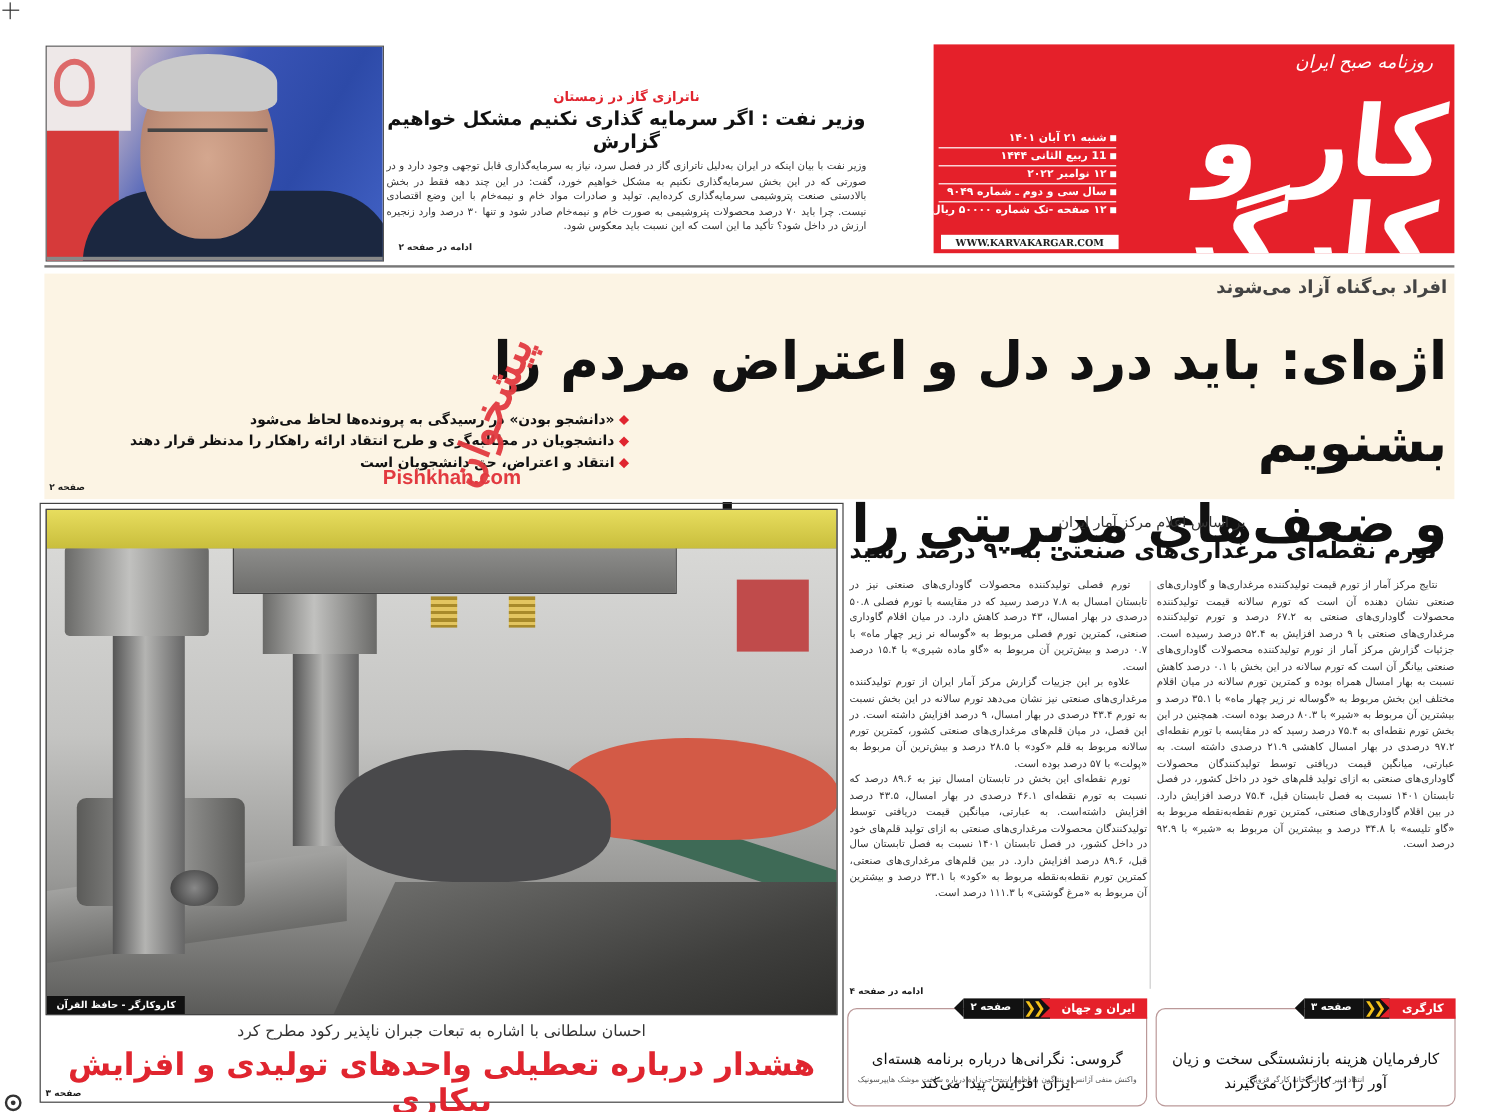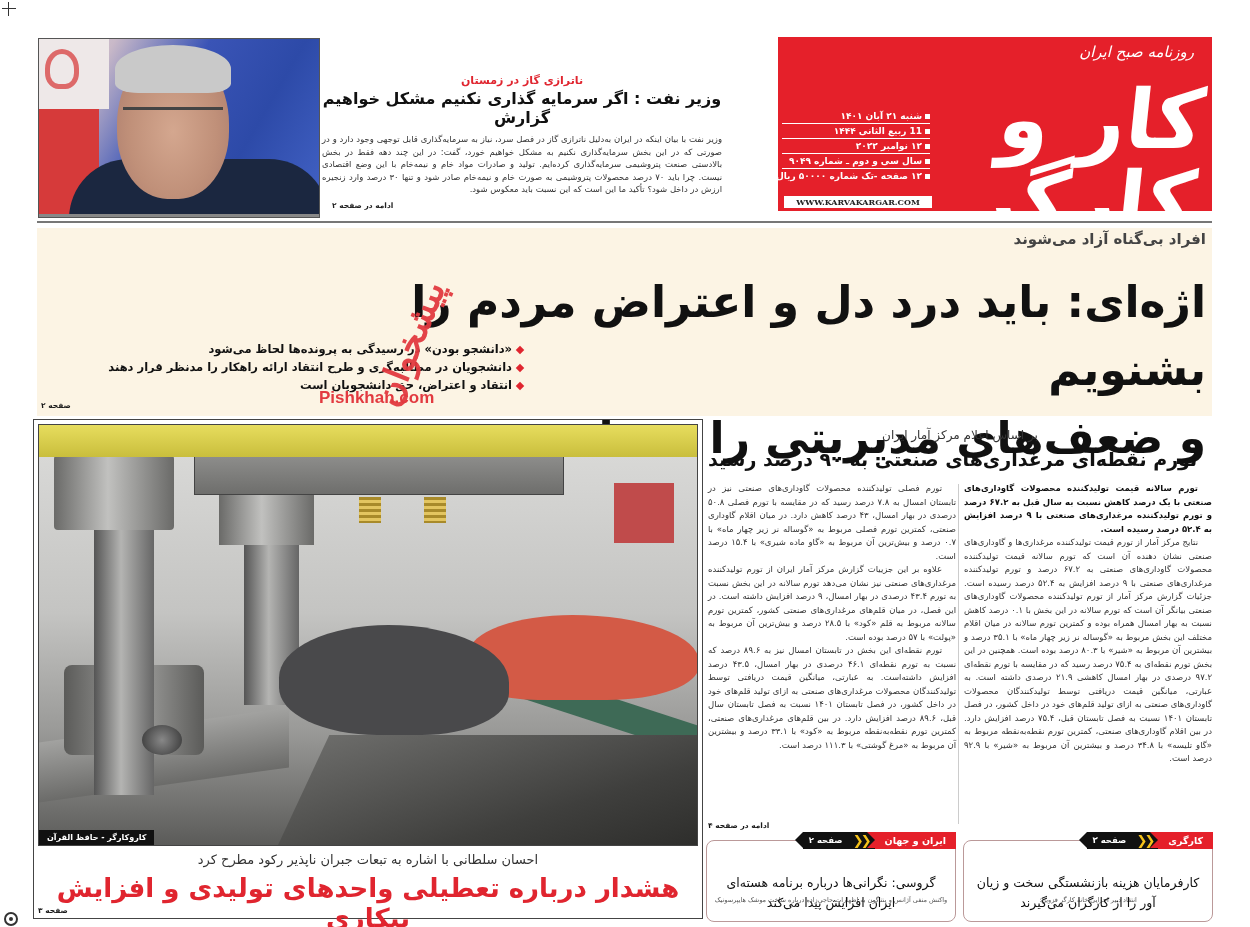--- a/index.html
+++ b/index.html
@@ -180,21 +180,20 @@
   <div class="photo-credit">کارو‌کارگر - حافظ القرآن</div>
 </div>
 <div class="photo-sub">احسان سلطانی با اشاره به تبعات جبران ناپذیر رکود مطرح کرد</div>
 <div class="photo-headline">هشدار درباره تعطیلی واحدهای تولیدی و افزایش بیکاری</div>
 <div class="photo-page">صفحه ۳</div>
 <div class="logo-icon"></div>
 
 <div class="infl-kicker">بر اساس اعلام مرکز آمار ایران</div>
 <div class="infl-headline">تورم نقطه‌ای مرغداری‌های صنعتی به ۹۰ درصد رسید</div>
 <div class="infl-col right">
-  <p class="lead-p">تورم سالانه قیمت تولیدکننده محصولات گاوداری‌های صنعتی با یک درصد کاهش نسبت به سال قبل به ۶۷.۲ درصد و تورم تولیدکننده مرغداری‌های صنعتی با ۹ درصد افزایش به ۵۲.۴ درصد رسیده است.</p>
   <p>نتایج مرکز آمار از تورم قیمت تولیدکننده مرغداری‌ها و گاوداری‌های صنعتی نشان دهنده آن است که تورم سالانه قیمت تولیدکننده محصولات گاوداری‌های صنعتی به ۶۷.۲ درصد و تورم تولیدکننده مرغداری‌های صنعتی با ۹ درصد افزایش به ۵۲.۴ درصد رسیده است. جزئیات گزارش مرکز آمار از تورم تولیدکننده محصولات گاوداری‌های صنعتی بیانگر آن است که تورم سالانه در این بخش با ۰.۱ درصد کاهش نسبت به بهار امسال همراه بوده و کمترین تورم سالانه در میان اقلام مختلف این بخش مربوط به «گوساله نر زیر چهار ماه» با ۳۵.۱ درصد و بیشترین آن مربوط به «شیر» با ۸۰.۳ درصد بوده است. همچنین در این بخش تورم نقطه‌ای به ۷۵.۴ درصد رسید که در مقایسه با تورم نقطه‌ای ۹۷.۲ درصدی در بهار امسال کاهشی ۲۱.۹ درصدی داشته است. به عبارتی، میانگین قیمت دریافتی توسط تولیدکنندگان محصولات گاوداری‌های صنعتی به ازای تولید قلم‌های خود در داخل کشور، در فصل تابستان ۱۴۰۱ نسبت به فصل تابستان قبل، ۷۵.۴ درصد افزایش دارد. در بین اقلام گاوداری‌های صنعتی، کمترین تورم نقطه‌به‌نقطه مربوط به «گاو تلیسه» با ۳۴.۸ درصد و بیشترین آن مربوط به «شیر» با ۹۲.۹ درصد است.</p>
 </div>
 <div class="col-divider"></div>
 <div class="infl-col left">
   <p>تورم فصلی تولیدکننده محصولات گاوداری‌های صنعتی نیز در تابستان امسال به ۷.۸ درصد رسید که در مقایسه با تورم فصلی ۵۰.۸ درصدی در بهار امسال، ۴۳ درصد کاهش دارد. در میان اقلام گاوداری صنعتی، کمترین تورم فصلی مربوط به «گوساله نر زیر چهار ماه» با ۰.۷ درصد و بیش‌ترین آن مربوط به «گاو ماده شیری» با ۱۵.۴ درصد است.</p>
   <p>علاوه بر این جزییات گزارش مرکز آمار ایران از تورم تولیدکننده مرغداری‌های صنعتی نیز نشان می‌دهد تورم سالانه در این بخش نسبت به تورم ۴۳.۴ درصدی در بهار امسال، ۹ درصد افزایش داشته است. در این فصل، در میان قلم‌های مرغداری‌های صنعتی کشور، کمترین تورم سالانه مربوط به قلم «کود» با ۲۸.۵ درصد و بیش‌ترین آن مربوط به «پولت» با ۵۷ درصد بوده است.</p>
   <p>تورم نقطه‌ای این بخش در تابستان امسال نیز به ۸۹.۶ درصد که نسبت به تورم نقطه‌ای ۴۶.۱ درصدی در بهار امسال، ۴۳.۵ درصد افزایش داشته‌است. به عبارتی، میانگین قیمت دریافتی توسط تولیدکنندگان محصولات مرغداری‌های صنعتی به ازای تولید قلم‌های خود در داخل کشور، در فصل تابستان ۱۴۰۱ نسبت به فصل تابستان سال قبل، ۸۹.۶ درصد افزایش دارد. در بین قلم‌های مرغداری‌های صنعتی، کمترین تورم نقطه‌به‌نقطه مربوط به «کود» با ۳۳.۱ درصد و بیشترین آن مربوط به «مرغ گوشتی» با ۱۱۱.۳ درصد است.</p>
 </div>
 <div class="infl-more">ادامه در صفحه ۴</div>
 

